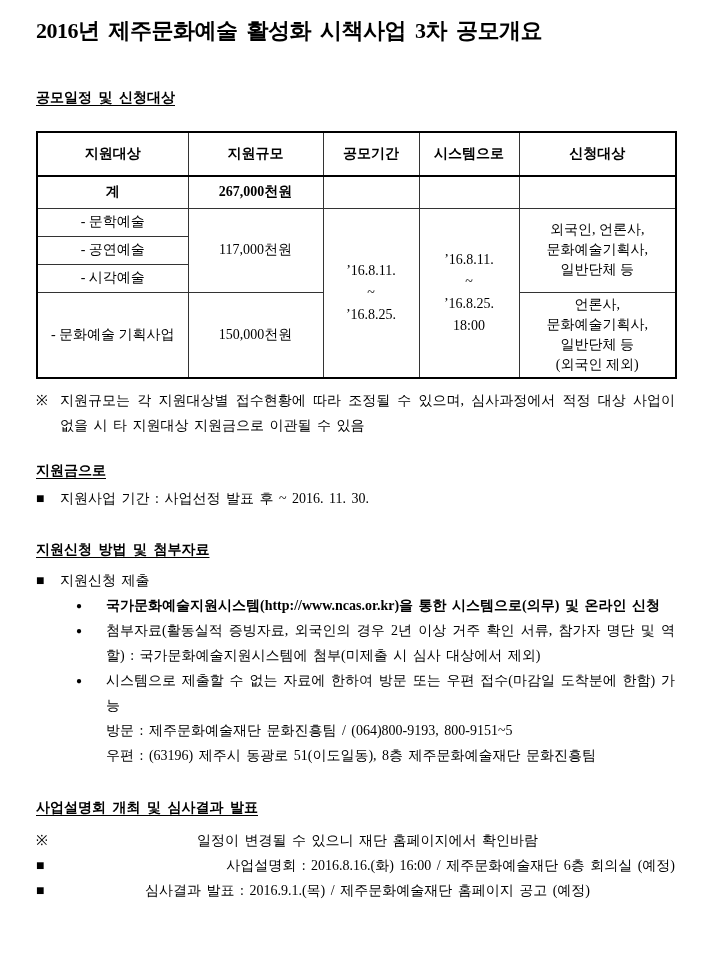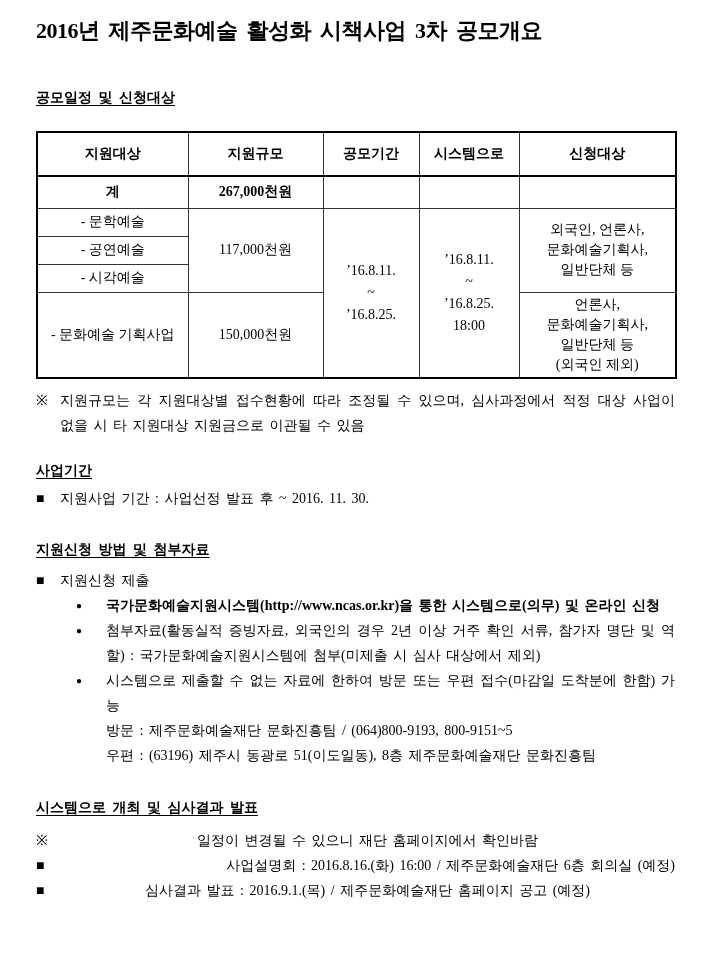--- a/index.html
+++ b/index.html
@@ -126,21 +126,21 @@
 (외국인 제외)</td>
     </tr>
   </tbody>
     </table>
 
   <div class="body-line flex-row note-block">
     <span class="marker-col marker-ref">※</span>
     <span class="grow-text">지원규모는 각 지원대상별 접수현황에 따라 조정될 수 있으며, 심사과정에서 적정 대상 사업이 없을 시 타 지원대상 지원금으로 이관될 수 있음</span>
   </div>
 
-  <h2 class="section-heading heading-period">사업기간</h2>
+  <h2 class="section-heading heading-period">지원금으로</h2>
   <div class="body-line flex-row period-item">
     <span class="marker-col marker-sq">■</span>
     <span class="grow-text">지원사업 기간 : 사업선정 발표 후 ~ 2016. 11. 30.</span>
   </div>
 
   <h2 class="section-heading heading-apply">지원신청 방법 및 첨부자료</h2>
   <div class="body-line flex-row submit-item">
     <span class="marker-col marker-sq">■</span>
     <span class="grow-text">지원신청 제출</span>
   </div>
@@ -155,21 +155,21 @@
     <span class="grow-text">첨부자료(활동실적 증빙자료, 외국인의 경우 2년 이상 거주 확인 서류, 참가자 명단 및 역할) : 국가문화예술지원시스템에 첨부(미제출 시 심사 대상에서 제외)</span>
   </div>
 
   <div class="body-line flex-row bullet-row">
     <span class="marker-col marker-dot">●</span>
     <span class="grow-text">시스템으로 제출할 수 없는 자료에 한하여 방문 또는 우편 접수(마감일 도착분에 한함) 가능</span>
   </div>
   <div class="body-line sub-indent">방문 : 제주문화예술재단 문화진흥팀 / (064)800-9193, 800-9151~5</div>
   <div class="body-line sub-indent">우편 : (63196) 제주시 동광로 51(이도일동), 8층 제주문화예술재단 문화진흥팀</div>
 
-  <h2 class="section-heading heading-briefing">시스템으로 개최 및 심사결과 발표</h2>
+  <h2 class="section-heading heading-briefing">사업설명회 개최 및 심사결과 발표</h2>
   <div class="body-line flex-row briefing-note">
     <span class="marker-col marker-ref">※</span>
     <span class="grow-text" style="text-align:center">일정이 변경될 수 있으니 재단 홈페이지에서 확인바람</span>
   </div>
   <div class="body-line flex-row">
     <span class="marker-col marker-sq">■</span>
     <span class="grow-text" style="text-align:right">사업설명회 : 2016.8.16.(화) 16:00 / 제주문화예술재단 6층 회의실 (예정)</span>
   </div>
   <div class="body-line flex-row">
     <span class="marker-col marker-sq">■</span>

